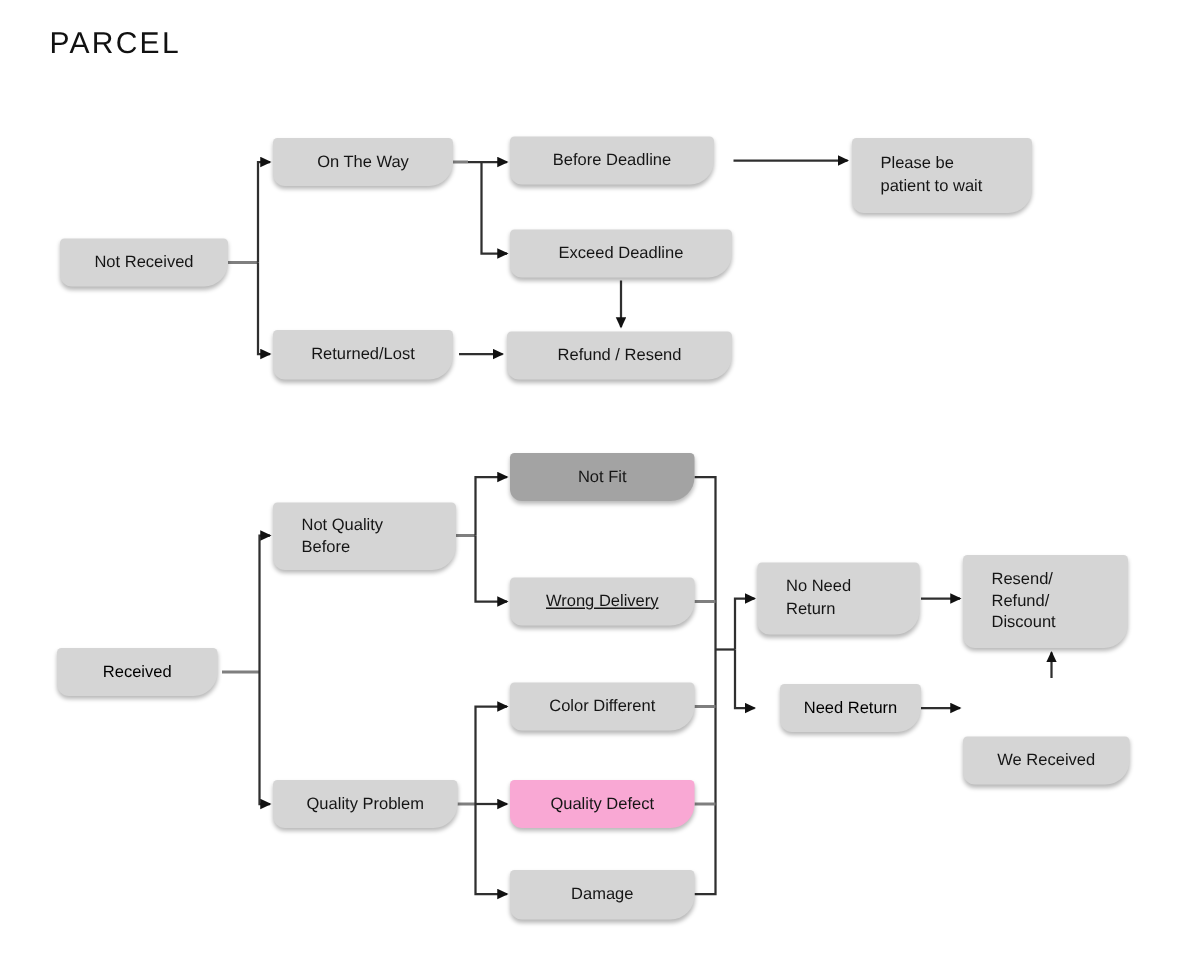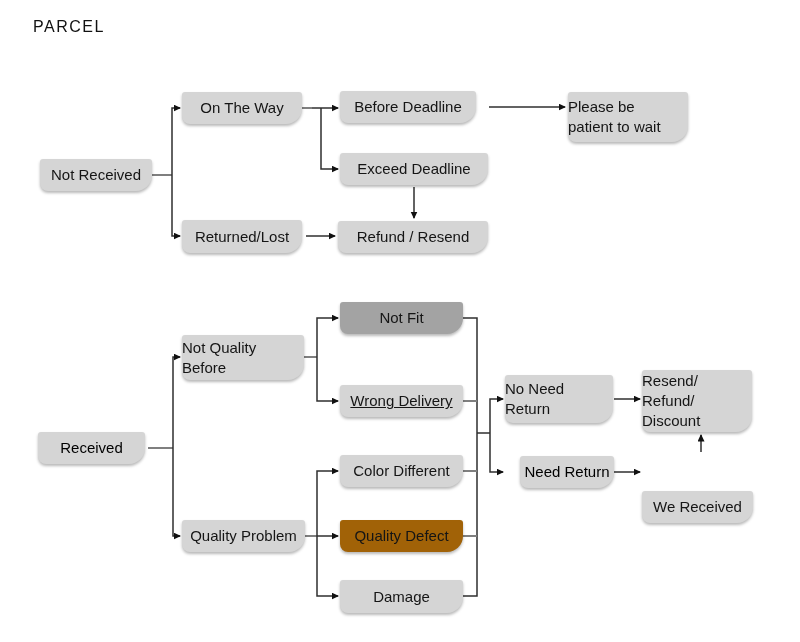--- a/index.html
+++ b/index.html
@@ -8,41 +8,42 @@
     background:#ffffff;
     font-family:"Liberation Sans", sans-serif;
     position:relative;
     overflow:hidden;
   }
   .canvas{
     position:absolute;left:0;top:0;width:800px;height:642px;
   }
   .page-title{
     position:absolute;left:33px;top:18px;
-    font-size:16px;letter-spacing:1.5px;
+    font-size:20px;letter-spacing:1.5px;
     color:#111111;font-weight:500;
   }
   #edge-layer{
     position:absolute;left:0;top:0;width:800px;height:642px;
   }
   .node{
     position:absolute;
     background:#d5d5d5;
     border-radius:3px 3px 16px 8px;
     box-shadow:0 2px 3px rgba(0,0,0,0.28);
     display:flex;align-items:center;justify-content:center;
-    font-size:15px;color:#151515;
+    font-size:11px;color:#151515;
     line-height:1.32;
     text-align:center;
     white-space:pre-line;
     box-sizing:border-box;
   }
   .node.left{
     justify-content:flex-start;
     text-align:left;
+    padding-left:19px;
   }
 </style>
 </head>
 <body>
 
 <div class="canvas">
   <div class="page-title">PARCEL</div>
   <svg id="edge-layer" width="800" height="642" viewBox="0 0 800 642" xmlns="http://www.w3.org/2000/svg">
     <defs>
       <marker id="arrow" markerWidth="8" markerHeight="8" refX="6.5" refY="3.5" orient="auto" markerUnits="userSpaceOnUse">
@@ -90,21 +91,21 @@
       <div class="node" style="left: 340px; top: 153px; width: 148px; height: 32px; background: rgb(213, 213, 213); color: rgb(21, 21, 21);">Exceed Deadline</div>
       <div class="node" style="left: 182px; top: 220px; width: 120px; height: 33px; background: rgb(213, 213, 213); color: rgb(21, 21, 21);">Returned/Lost</div>
       <div class="node" style="left: 338px; top: 221px; width: 150px; height: 32px; background: rgb(213, 213, 213); color: rgb(21, 21, 21);">Refund / Resend</div>
       <div class="node" style="left: 38px; top: 432px; width: 107px; height: 32px; background: rgb(213, 213, 213); color: #000000;">Received</div>
       <div class="node left" style="left: 182px; top: 335px; width: 122px; height: 45px; background: rgb(213, 213, 213); color: rgb(21, 21, 21);">Not Quality
 Before</div>
       <div class="node" style="left: 340px; top: 302px; width: 123px; height: 32px; background: #a3a3a3; color: rgb(21, 21, 21);">Not Fit</div>
       <div class="node" style="left: 340px; top: 385px; width: 123px; height: 32px; background: rgb(213, 213, 213); color: rgb(21, 21, 21); text-decoration: underline;">Wrong Delivery</div>
       <div class="node" style="left: 340px; top: 455px; width: 123px; height: 32px; background: rgb(213, 213, 213); color: rgb(21, 21, 21);">Color Different</div>
       <div class="node" style="left: 182px; top: 520px; width: 123px; height: 32px; background: rgb(213, 213, 213); color: rgb(21, 21, 21);">Quality Problem</div>
-      <div class="node" style="left: 340px; top: 520px; width: 123px; height: 32px; background: #a16207; color: rgb(21, 21, 21);">Quality Defect</div>
+      <div class="node" style="left: 340px; top: 520px; width: 123px; height: 32px; background: #f9a8d4; color: rgb(21, 21, 21);">Quality Defect</div>
       <div class="node" style="left: 340px; top: 580px; width: 123px; height: 33px; background: rgb(213, 213, 213); color: rgb(21, 21, 21);">Damage</div>
       <div class="node left" style="left: 505px; top: 375px; width: 108px; height: 48px; background: rgb(213, 213, 213); color: rgb(21, 21, 21);">No Need
 Return</div>
       <div class="node" style="left: 520px; top: 456px; width: 94px; height: 32px; background: rgb(213, 213, 213); color: #000000;">Need Return</div>
       <div class="node left" style="left: 642px; top: 370px; width: 110px; height: 62px; background: rgb(213, 213, 213); color: rgb(21, 21, 21);">Resend/
 Refund/
 Discount</div>
       <div class="node" style="left: 642px; top: 456px; width: 111px; height: 32px; background: rgb(213, 213, 213); color: rgb(21, 21, 21); margin-top: 35px;">We Received</div>
     </div>
 </div>

